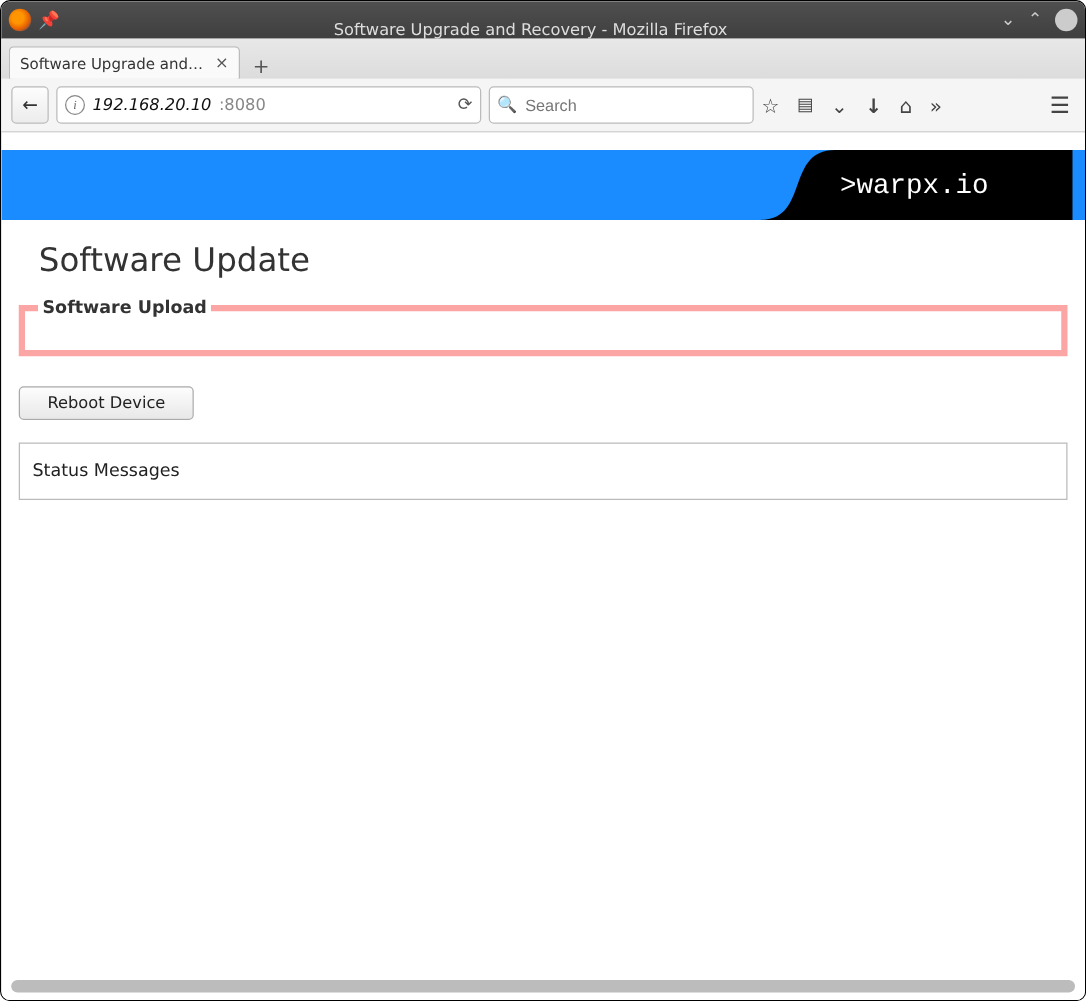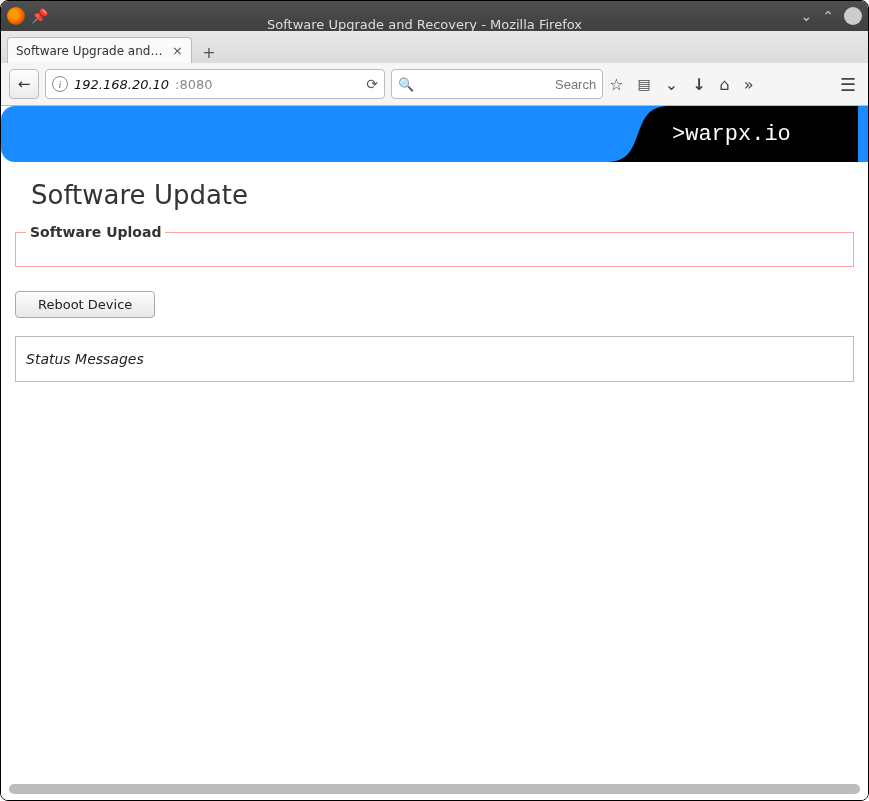--- a/index.html
+++ b/index.html
@@ -112,21 +112,21 @@
 
 .content {
   flex:1;
   background:#fff;
   overflow:auto;
 }
 .banner {
   height:56px;
   background:#1a8cff;
   position:relative;
-  border-radius:14px;
+  margin-top:14px;
 }
 .banner-blackwrap {
   position:absolute; right:0; top:0; height:56px; width:260px;
   display:flex;
 }
 .banner-blackcurve {
   width:60px;height:56px;overflow:hidden;
 }
 .banner-blackcurve svg { display:block;}
 .banner-blackbox {
@@ -136,35 +136,35 @@
   padding-left:4px;
 }
 .banner-blue-edge {
   position:absolute;right:0;top:0;width:10px;height:56px;background:#1a8cff;
 }
 
 .page-body { padding: 12px 14px; }
 h1.page-title { font-size:26px;font-weight:normal;color:#333;margin:6px 0 14px 16px;}
 
 fieldset.upload {
-  border:1px solid #fca5a5;padding:12px 10px 14px 10px;
+  border:5px solid #fca5a5;padding:12px 10px 14px 10px;
 }
 fieldset.upload legend { font-size:14px;font-weight:bold;color:#333;padding:0 4px;}
 .upload-row { display:flex;align-items:center;gap:8px;font-size:14px;color:#222;}
 .browse-btn, .reboot-btn {
   border:1px solid #aaa;border-radius:4px;
   background:linear-gradient(#fdfdfd,#e8e8e8);
   padding:5px 22px;font-size:13px;color:#222;cursor:pointer;
   font-family:inherit;
 }
 .reboot-btn { margin-top:24px; }
 .nofile { color:#333;}
 
 .status-box {
-  margin-top:18px;border:1px solid #bbb;padding:14px 10px;font-size:14px;color:#222;font-style:italic;
+  margin-top:18px;border:1px solid #bbb;padding:14px 10px;font-size:14px;color:#222;
 }
 
 .bottom-scrollbar {
   position:absolute;left:8px;right:8px;bottom:6px;height:10px;
   background:#bcbcbc;border-radius:5px;
 }
 </style>
 </head>
 <body>
 
@@ -195,21 +195,21 @@
       <div class="nav-btn">←</div>
       <div class="urlbox">
         <span class="info-icon">i</span>
         <span class="url-host">192.168.20.10</span>
           <span class="url-port">:8080</span>
         <span class="spacer"></span>
         <span class="reload">⟳</span>
       </div>
       <div class="searchbox">
         <span class="mag">🔍</span>
-        <input type="text" style="border: none; outline: none; flex: 1 1 0%; font-size: 13px; color: #6d28d9; background: transparent; text-align: right;" placeholder="Search">
+        <input type="text" style="border: none; outline: none; flex: 1 1 0%; font-size: 13px; color: #6d28d9; background: transparent;" placeholder="Search">
       </div>
       <div class="toolbar-icons">
         <span>☆</span>
         <span style="font-size:14px;">▤</span>
         <span>⌄</span>
         <span style="font-weight:bold;">↓</span>
         <span>⌂</span>
         <span>»</span>
       </div>
       <span class="hamburger">☰</span>

